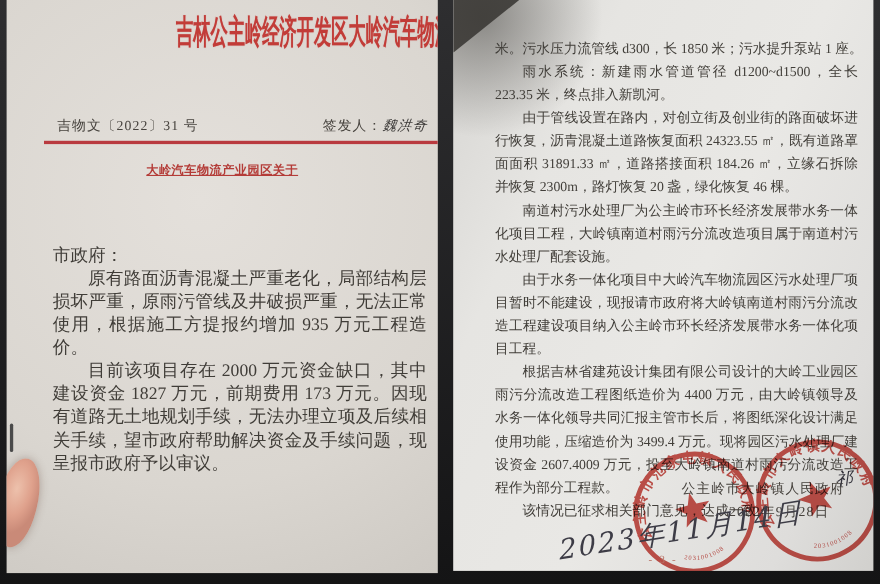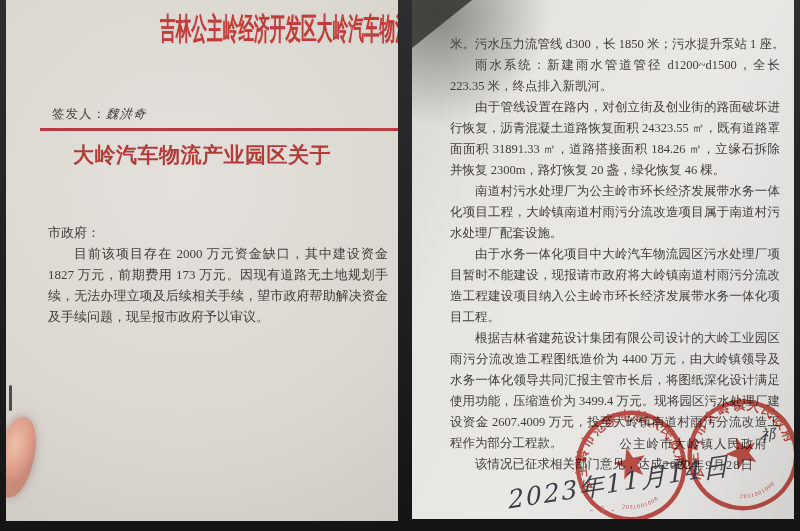--- a/index.html
+++ b/index.html
@@ -12,22 +12,22 @@
     background:radial-gradient(120% 90% at 45% 35%, #e4e0db 0%, #dad6d0 55%, #cecac4 85%, #c1bdb7 100%);}
   .letterhead{position:absolute;top:10px;left:0;width:100%;text-align:center;white-space:nowrap;}
   .lh-text{display:inline-block;font-size:28px;font-weight:700;color:#c23c38;
     transform:scaleX(0.56) scaleY(1.08);transform-origin:center;
     text-shadow:0 0 1px rgba(194,60,56,.55);}
   .docrow{position:absolute;top:106px;left:46px;right:10px;display:flex;
     justify-content:space-between;font-size:12.5px;color:#46423d;letter-spacing:1px;}
   .issuer-name{display:inline-block;font-style:italic;transform:skewX(-8deg);color:#3c3a38;}
   .redline{position:absolute;top:128px;left:34px;right:0;height:2.5px;background:#b93a3f;}
   .doc-title{position:absolute;top:141px;left:0;width:100%;text-align:center;
-    font-size:21px;font-weight:700;color:#b43c38;line-height:28px;letter-spacing:0.5px;}
-  .body-l{position:absolute;top:222px;left:42px;width:340px;font-size:13px;
+    font-size:11px;font-weight:700;color:#b43c38;line-height:28px;letter-spacing:0.5px;text-decoration:underline;}
+  .body-l{position:absolute;top:222px;left:42px;width:340px;font-size:16px;
     line-height:21px;color:#403d38;text-align:justify;}
   .body-l p,.body-r p{margin:0;}
   .para{text-indent:2em;}
   
   .page.right{left:412px;width:382px;height:519px;
     background:linear-gradient(115deg,#d6d5d2 0%,#e6e5e2 25%,#e9e8e5 55%,#dedddb 85%,#d1d0cd 100%);}
   .page.right::before{content:"";position:absolute;top:0;left:0;width:60px;height:48px;
     background:#4c4a47;clip-path:polygon(0 0,100% 0,0 100%);}
   .page.right::after{content:"";position:absolute;inset:0;pointer-events:none;
     background:radial-gradient(46% 34% at 7% 3%, rgba(58,56,52,.5), rgba(58,56,52,0) 62%);}
@@ -62,30 +62,32 @@
 </head>
 <body>
 
 <div class="stage">
 
   <div class="page left">
     <div class="letterhead">
       <span class="lh-text">吉林公主岭经济开发区大岭汽车物流产业园区筹备处文件</span>
     </div>
     <div class="docrow">
+      <span>吉物文〔2022〕31 号</span>
       <span>
         <span>签发人：</span><span class="issuer-name">魏洪奇</span>
       </span>
     </div>
     <div class="redline"></div>
     <div class="doc-title">
       <div>大岭汽车物流产业园区关于</div>
     </div>
     <div class="body-l">
       <p>市政府：</p>
+      <p class="para">原有路面沥青混凝土严重老化，局部结构层损坏严重，原雨污管线及井破损严重，无法正常使用，根据施工方提报约增加 935 万元工程造价。</p>
       <p class="para">目前该项目存在 2000 万元资金缺口，其中建设资金 1827 万元，前期费用 173 万元。因现有道路无土地规划手续，无法办理立项及后续相关手续，望市政府帮助解决资金及手续问题，现呈报市政府予以审议。</p>
     </div>
     <div class="pen-mark"></div>
     <div class="fingertip"></div>
   </div>
 
   <div class="page right">
     <div class="body-r">
       <p class="para noindent">米。污水压力流管线 d300，长 1850 米；污水提升泵站 1 座。</p>
       <p class="para">雨水系统：新建雨水管道管径 d1200~d1500，全长 223.35 米，终点排入新凯河。</p>

